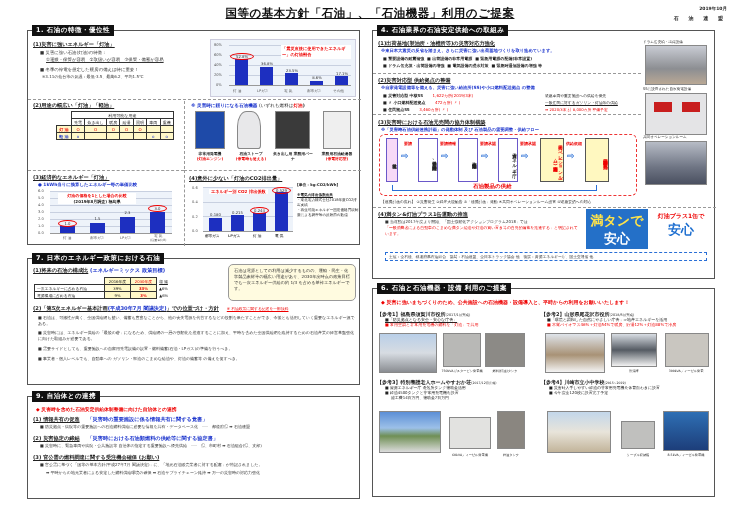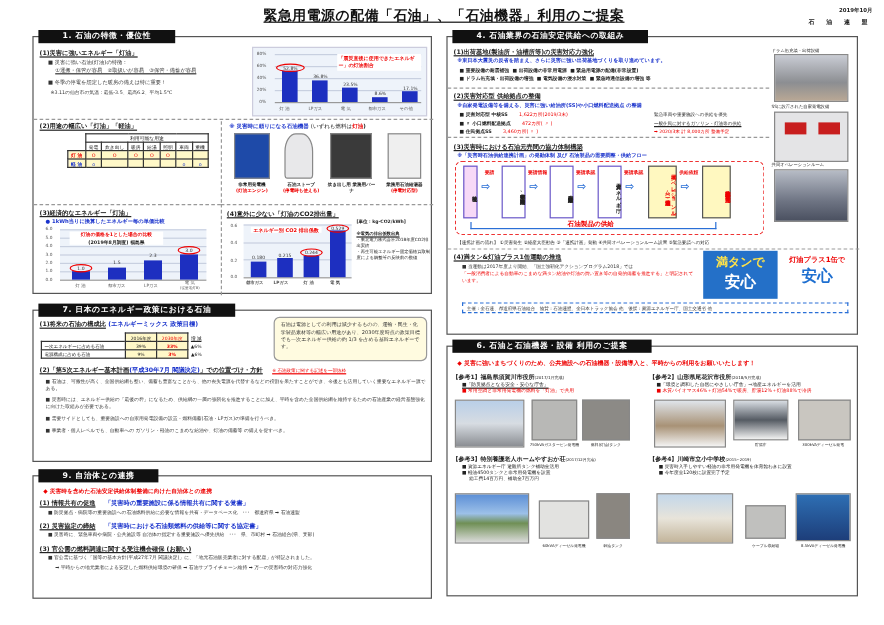--- a/index.html
+++ b/index.html
@@ -2,21 +2,21 @@
 <html><head>
 <meta charset="utf-8">
 <style>
 *{box-sizing:border-box;margin:0;padding:0}
 body{width:737px;height:521px;background:#fff;font-family:"DejaVu Sans",sans-serif;font-size:5px;color:#222;position:relative;overflow:hidden}
 .abs{position:absolute}
 .title{left:150px;top:6px;width:440px;text-align:center;font-size:11.5px;font-weight:bold;color:#111;text-decoration:underline;letter-spacing:0.5px}
 .date{right:10px;top:6px;font-size:4.5px;font-weight:bold;text-align:right}
 .org{right:10px;top:15px;font-size:5px;font-weight:bold;letter-spacing:4px}
 .panel{border:1.2px solid #555;background:#fff}
-.sechead{position:absolute;left:4px;top:-6px;background:#111;color:#fff;font-size:6.5px;font-weight:bold;padding:1px 20px;letter-spacing:0.5px}
+.sechead{position:absolute;left:4px;top:-6px;background:#111;color:#fff;font-size:6.5px;font-weight:bold;padding:1px 4px;letter-spacing:0.5px}
 .sub{font-size:5.2px;font-weight:bold;color:#222}
 .sub u{text-decoration:underline}
 .blue{color:#1a33cc}
 .red{color:#e00}
 .txt{font-size:4.4px;line-height:6.6px;color:#333}
 .dash-h{border-top:1px dashed #999}
 .chartbox{background:#eef3fa;border:1px solid #ccd}
 .bar{position:absolute;bottom:0;background:#1d2fc0}
 .barlab{position:absolute;font-size:3.8px;text-align:center;color:#333}
 .axis{position:absolute;font-size:3.6px;color:#555}
@@ -25,21 +25,21 @@
 .tbl td{border:0.8px solid #333;text-align:center;height:7px;padding:0 2px}
 .img{position:absolute;border:1px solid #888}
 .flowbox{position:absolute;border:1.2px solid #6a58c9;background:#fff;font-size:4.4px;writing-mode:vertical-rl;text-align:center;font-weight:bold;padding:2px 0}
 .flowlab{position:absolute;font-size:4px;color:#e00;font-weight:bold;text-align:center}
 .arrow{position:absolute;color:#2a6fd6;font-size:9px;font-weight:bold}
 .note{position:absolute;background:#fffbe0;border:1px solid #999;border-radius:5px}
 </style>
 </head>
 <body>
 
-<div class="abs title">緊急用電源の配備「石油」、「石油機器」利用のご提案</div>
+<div class="abs title">国等の基本方針「石油」、「石油機器」利用のご提案</div>
 <div class="abs date">2019年10月</div>
 <div class="abs org">石 油 連 盟</div>
 
 <div class="abs panel" style="left:27px;top:30px;width:333px;height:215px">
   <div class="sechead">1. 石油の特徴・優位性</div>
 
   <div class="abs sub" style="left:5px;top:10px"><u>(1)災害に強いエネルギー「灯油」</u></div>
   <div class="abs txt" style="left:12px;top:19px">■ 災害に強い石油(灯油)の特徴：</div>
   <div class="abs txt" style="left:18px;top:26px;text-decoration:underline">①運搬・保管が容易　②取扱いが容易　③保管・備蓄が容易</div>
   <div class="abs txt" style="left:12px;top:36px">■ 冬季の停電を想定した暖房の備えは特に重要！</div>
@@ -324,21 +324,21 @@
   <div class="abs" style="left:270px;top:104px;font-size:3.6px">共同オペレーションルーム</div>
   <div class="img" style="left:272px;top:110px;width:62px;height:44px;background:linear-gradient(#b7bcc6,#6f7584 60%,#4a5060)"></div>
   <div class="abs dash-h" style="left:0;top:176px;width:343px"></div>
 
   <div class="abs sub" style="left:5px;top:180px"><u>(4)満タン&amp;灯油プラス1缶運動の推進</u></div>
   <div class="abs txt" style="left:12px;top:188px;width:195px;font-size:3.9px;line-height:6px">
     <div>■ 当運動は2017年度より開始、「国土強靭化アクションプログラム2018」では</div>
     <div class="red">「一般消費者による自動車のこまめな満タン給油や灯油の買い置き等の自発的備蓄を推進する」と明記されています。</div>
   </div>
   <div class="abs" style="left:213px;top:178px;width:62px;height:40px;background:#2470c8;color:#fff;text-align:center;font-weight:bold">
-    <div style="font-size:10px;color:#ffe34a;margin-top:3px">満タンで</div>
+    <div style="font-size:13px;color:#ffe34a;margin-top:3px">満タンで</div>
     <div style="font-size:13px">安心</div>
   </div>
   <div class="abs" style="left:278px;top:178px;width:60px;height:40px;background:#fff;text-align:center;font-weight:bold">
     <div style="font-size:6px;color:#e00;margin-top:3px">灯油プラス1缶で</div>
     <div style="font-size:13px;color:#1e6fd0">安心</div>
   </div>
   <div class="abs" style="left:12px;top:221px;width:322px;border:1px dashed #2a6fd6;padding:1px 3px;font-size:3.8px;color:#333">主催：全石連、都道府県石油組合　協賛：石油連盟、全日本トラック協会 他　後援：資源エネルギー庁、国土交通省 他</div>
 </div>
 
 <div class="abs panel" style="left:372px;top:288px;width:343px;height:209px">

